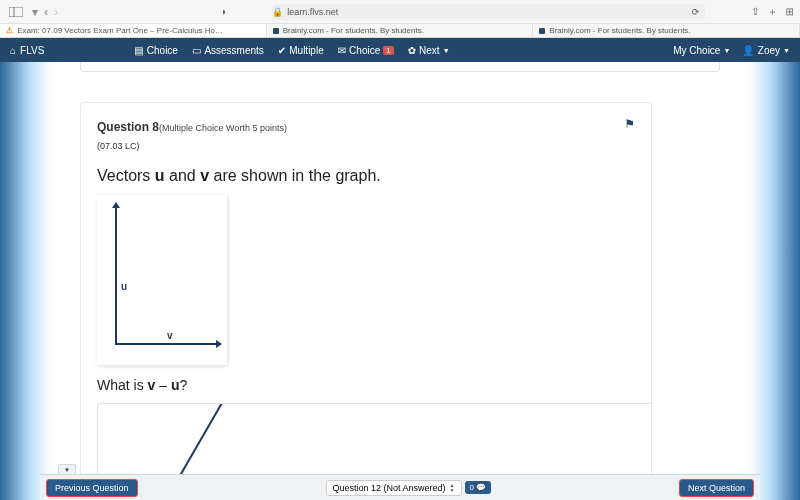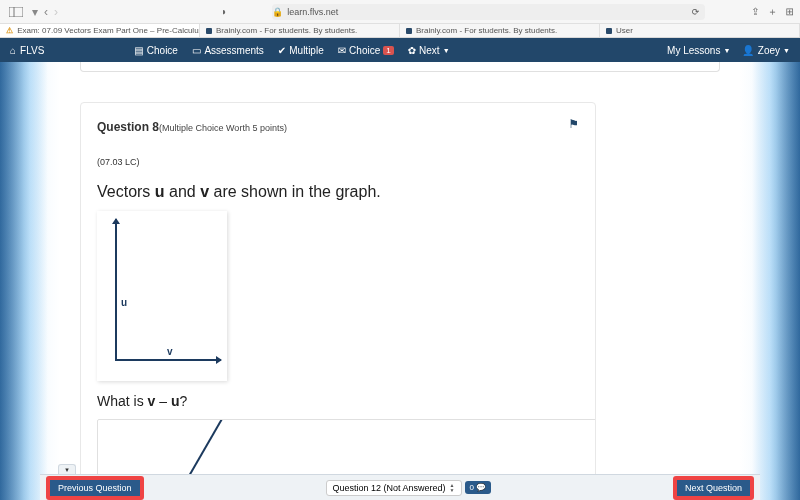--- a/index.html
+++ b/index.html
@@ -31,46 +31,46 @@
 
   
   .stage { position: relative; height: 438px; background: linear-gradient(90deg, #3a7fbf 0%, #a8d5f5 3%, #ffffff 6%, #ffffff 94%, #a8d5f5 97%, #3a7fbf 100%); }
   .stage::before { content:""; position:absolute; left:0; top:0; bottom:0; width:60px; background: linear-gradient(90deg, rgba(34,71,106,0.4), rgba(180,220,250,0.2), transparent); }
   .stage::after { content:""; position:absolute; right:0; top:0; bottom:0; width:60px; background: linear-gradient(270deg, rgba(34,71,106,0.4), rgba(180,220,250,0.2), transparent); }
 
   
   .remnant { position: absolute; top: 0; left: 80px; width: 640px; height: 10px; background: #fff; border: 1px solid #e0e0e0; border-top: none; border-radius: 0 0 4px 4px; }
 
   
-  .qcard { position: absolute; top: 40px; left: 80px; width: 516px; background: #fff; border: 1px solid #e8e8e8; border-radius: 4px; padding: 14px 16px; height: 386px; overflow: hidden; }
+  .qcard { position: absolute; top: 40px; left: 80px; width: 572px; background: #fff; border: 1px solid #e8e8e8; border-radius: 4px; padding: 14px 16px; height: 386px; overflow: hidden; }
   .qhead { display: flex; align-items: flex-start; }
   .qtitle { font-size: 12px; font-weight: bold; color: #333; }
   .qsub { font-size: 9px; color: #444; font-weight: normal; }
-  .lc { font-size: 9px; color: #333; margin-top: 22px; }
+  .lc { font-size: 9px; color: #333; margin-top: 6px; }
   .flagico { margin-left: auto; color: #22476a; font-size: 12px; }
   .qbody { font-size: 16px; color: #222; margin-top: 16px; }
 
   .graphbox { margin-top: 10px; width: 130px; height: 170px; background: #fff; box-shadow: 1px 1px 4px rgba(0,0,0,0.15); position: relative; }
   .axis-y { position: absolute; left: 18px; top: 8px; bottom: 20px; width: 2px; background: #1c3a5e; }
   .axis-y::before { content:""; position:absolute; top:-1px; left:-3px; border-left:4px solid transparent; border-right:4px solid transparent; border-bottom:6px solid #1c3a5e; }
   .axis-x { position: absolute; left: 18px; right: 6px; bottom: 20px; height: 2px; background: #1c3a5e; }
   .axis-x::after { content:""; position:absolute; right:-1px; top:-3px; border-top:4px solid transparent; border-bottom:4px solid transparent; border-left:6px solid #1c3a5e; }
   .lbl-u { position: absolute; left: 24px; top: 86px; font-size: 10px; font-weight: bold; color: #1c3a5e; }
   .lbl-v { position: absolute; bottom: 24px; left: 70px; font-size: 10px; font-weight: bold; color: #1c3a5e; }
 
   .q2 { font-size: 14px; color: #222; margin-top: 12px; }
 
   .ansbox { margin-top: 10px; width: 608px; height: 90px; background: #fff; border: 1px solid #e0e0e0; border-radius: 2px; position: relative; overflow: hidden; }
   .arrow-line { position: absolute; left: 60px; bottom: -20px; width: 2px; height: 140px; background: #1c3a5e; transform: rotate(30deg); transform-origin: bottom; }
   .arrow-line::before { content:""; position:absolute; top:-2px; left:-4px; border-left:5px solid transparent; border-right:5px solid transparent; border-bottom:8px solid #1c3a5e; }
 
   
   .botbar { position: absolute; bottom: 0; left: 40px; right: 40px; height: 26px; background: #eef2f5; border-top: 1px solid #d0d8e0; display: flex; align-items: center; padding: 0 6px; font-size: 9px; z-index: 5; }
   .tabup { position: absolute; bottom: 26px; left: 58px; width: 18px; height: 10px; background: #eef2f5; border: 1px solid #d0d8e0; border-bottom: none; border-radius: 3px 3px 0 0; display: flex; align-items: center; justify-content: center; font-size: 7px; color: #333; z-index: 6; }
-  .btn { background: #2a5a8a; color: #fff; border: 4px solid #ef4444; border-radius: 3px; padding: 3px 8px; font-size: 9px; cursor: pointer; }
+  .btn { background: #2a5a8a; color: #fff; border: 1px solid #ef4444; border-radius: 3px; padding: 3px 8px; font-size: 9px; cursor: pointer; }
   .mid { margin: 0 auto; display: flex; align-items: center; gap: 3px; }
   .qselect { background: #fff; border: 1px solid #ccc; border-radius: 3px; padding: 2px 6px; font-size: 9px; display: flex; align-items: center; gap: 4px; }
   .spinner { display: flex; flex-direction: column; font-size: 5px; line-height: 5px; color: #555; }
   .chat { background: #2a5a8a; color: #fff; border-radius: 3px; padding: 2px 5px; font-size: 8px; display: flex; align-items: center; gap: 2px; }
 </style>
 </head>
 <body>
 
 <div class="chrome-bar">
   <div class="chrome-btn sidebar-toggle">
@@ -102,24 +102,20 @@
     <span>Exam: 07.09 Vectors Exam Part One – Pre-Calculus Ho…</span>
   </div>
   <div class="tab">
     <span class="tabico"></span>
     <span>Brainly.com - For students. By students.</span>
   </div>
   <div class="tab">
     <span class="tabico"></span>
     <span>Brainly.com - For students. By students.</span>
   </div>
-  <div class="tab">
-    <span class="tabico"></span>
-    <span>User</span>
-  </div>
 </div>
 
 <div class="navbar">
   <div class="navbrand">
     <span>⌂</span>
     <span>FLVS</span>
   </div>
   <div class="navlinks">
     <div class="navlink">
       <span>▤</span>
@@ -139,21 +135,21 @@
       <span class="badge">1</span>
     </div>
     <div class="navlink">
       <span>✿</span>
       <span>Next</span>
       <span class="caret">▼</span>
     </div>
   </div>
   <div class="navright">
     <div class="navlink">
-      <span>My Lessons</span>
+      <span>My Choice</span>
       <span class="caret">▼</span>
     </div>
     <div class="navlink">
       <span>👤</span>
       <span>Zoey</span>
       <span class="caret">▼</span>
     </div>
   </div>
 </div>
 

